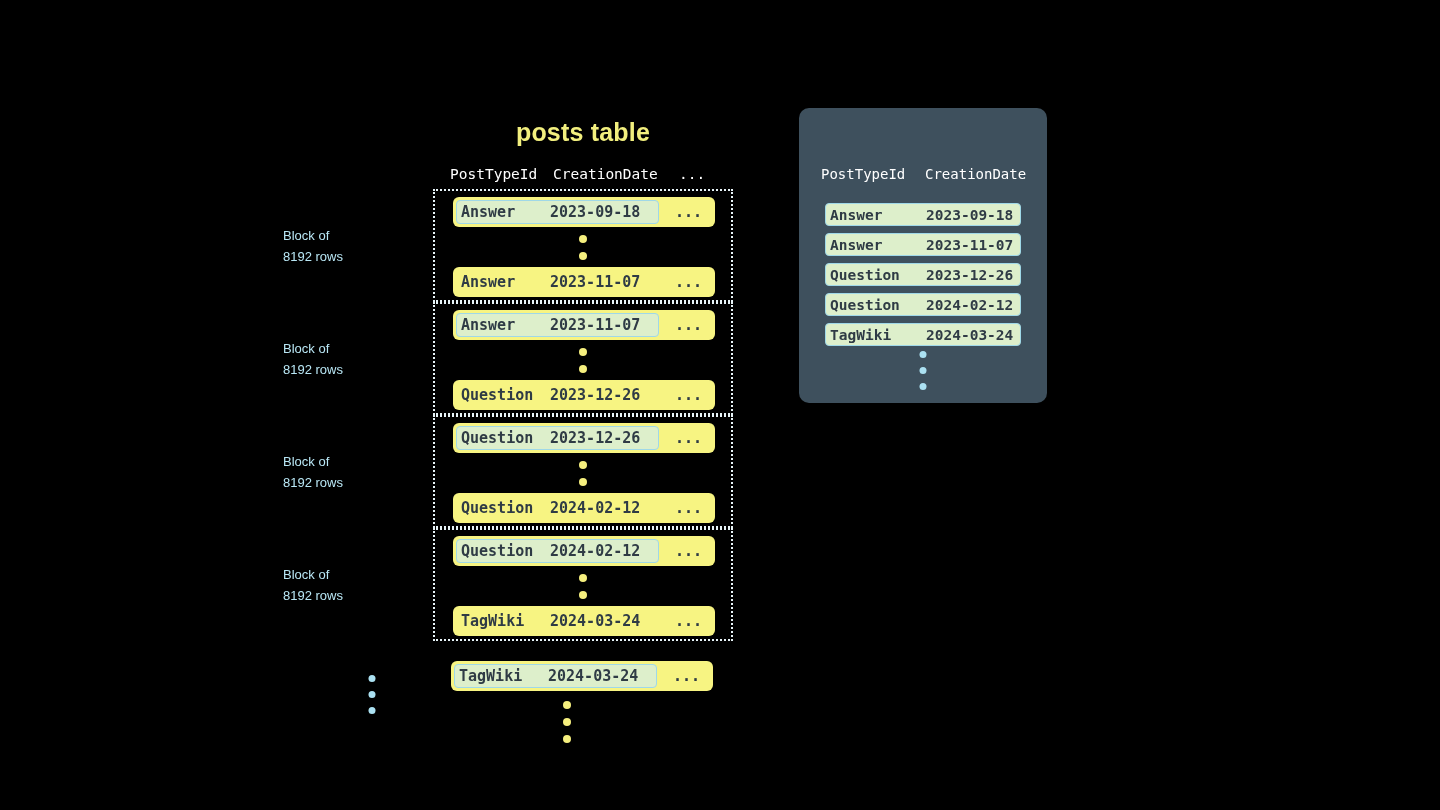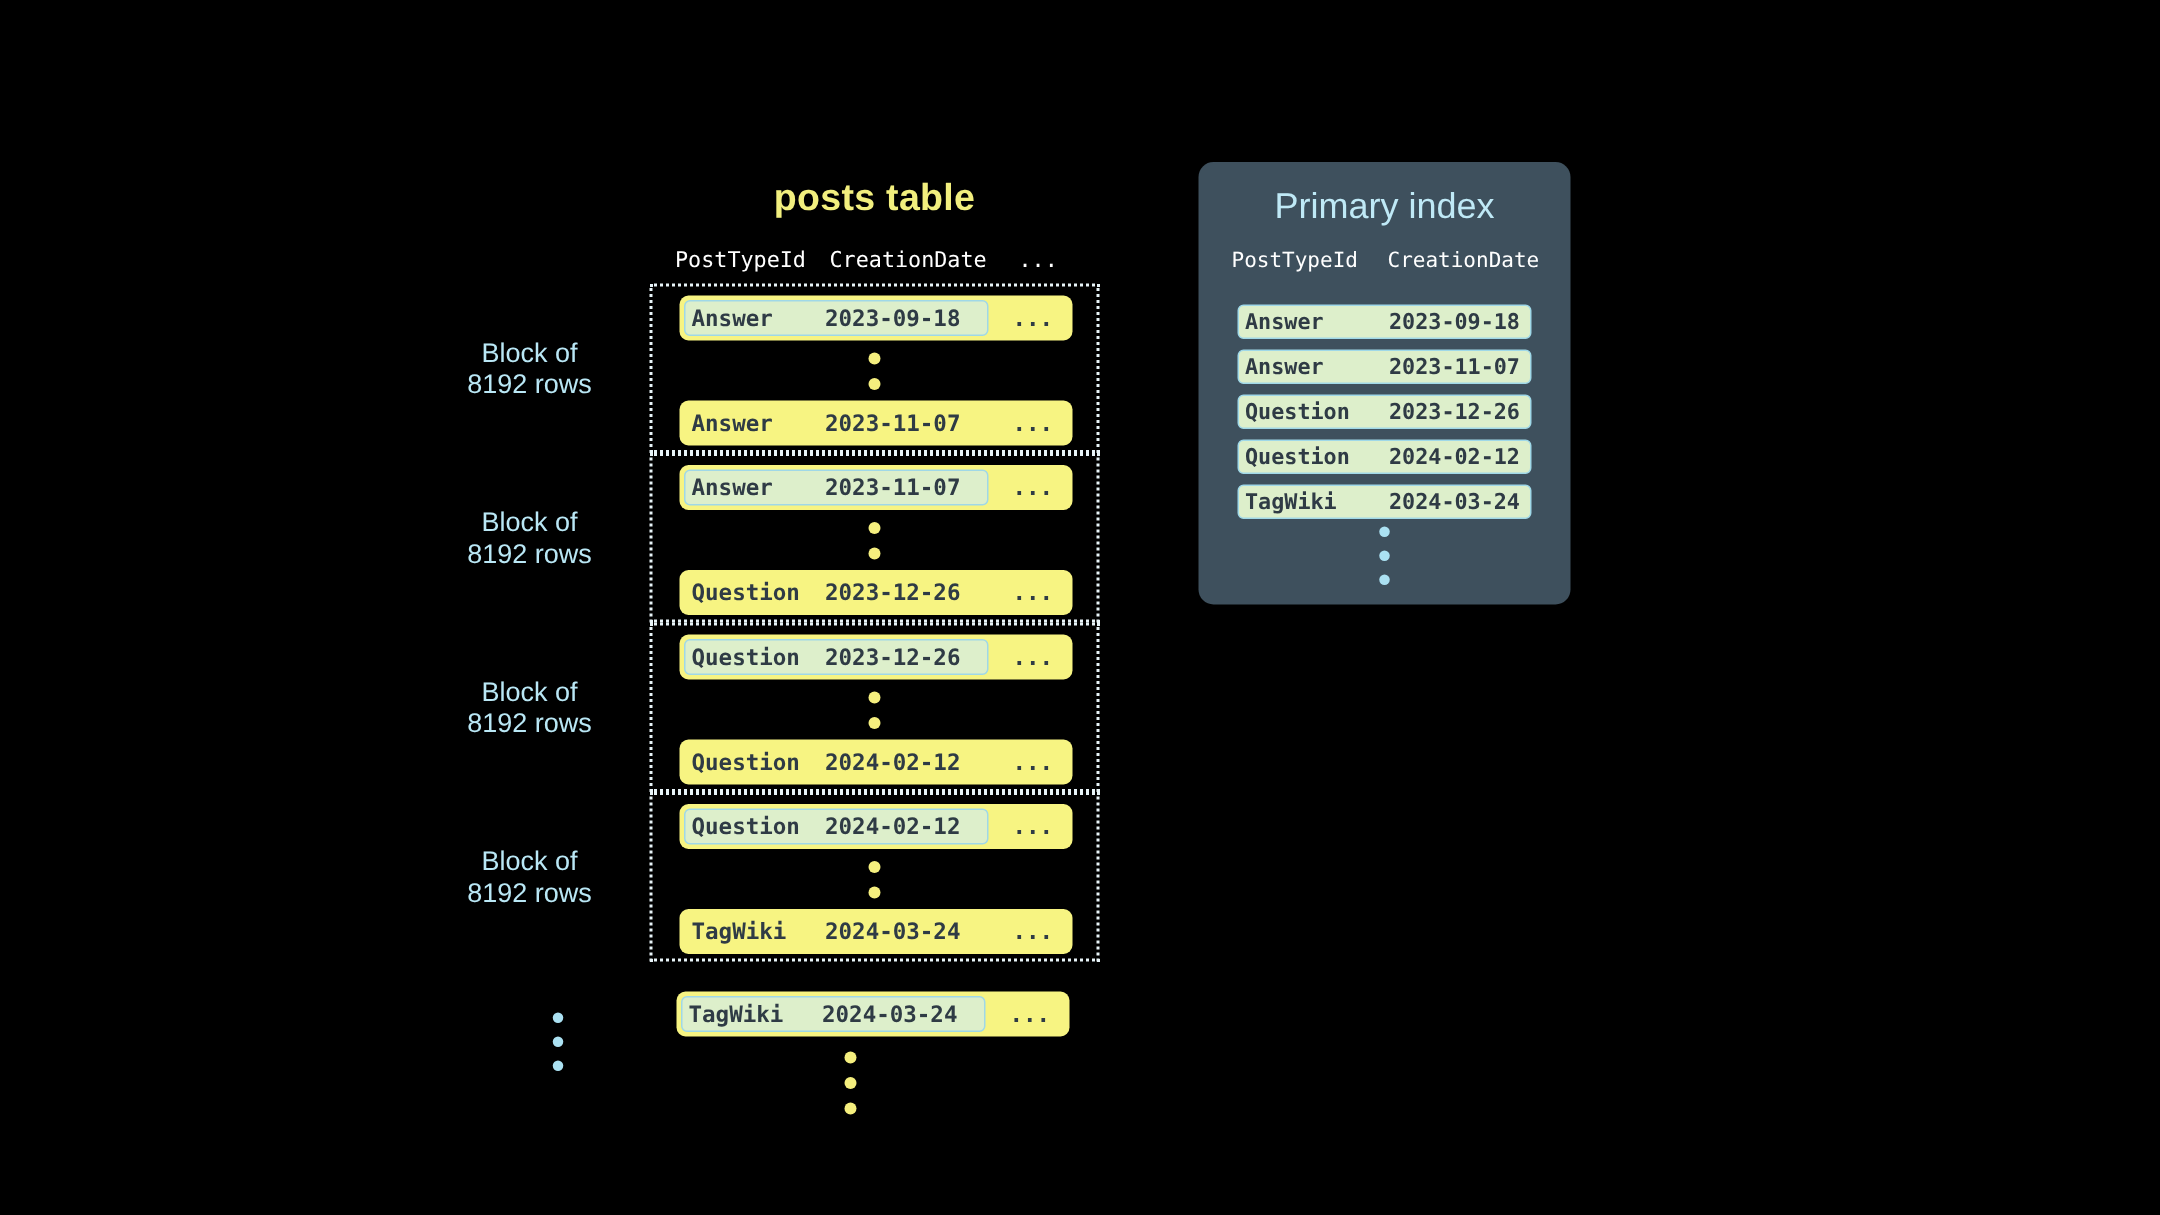--- a/index.html
+++ b/index.html
@@ -61,23 +61,22 @@
     height: 113px;
     margin-bottom: 0px;
   }
 
   .block-label {
     position: absolute;
     right: 308px;
     top: 50%;
     transform: translateY(-50%);
     width: 140px;
-    text-align: center;
     color: #b9e7f5;
-    font-size: 18px;
+    font-size: 13px;
     line-height: 21px;
     font-family: "Liberation Sans", sans-serif;
     white-space: pre-line;
   }
 
   
   .row {
     position: absolute;
     left: 18px;
     width: 262px;
@@ -347,21 +346,20 @@
   <div class="vdots blue left-dots">
     <span class="d"></span>
       <span class="d"></span>
       <span class="d"></span>
   </div>
 
 </div>
 
 <div id="primary-index">
 
-  <div class="index-title">Primary index</div>
 
   <div class="index-headers">
     <span class="ih-type">PostTypeId</span>
     <span class="ih-date">CreationDate</span>
   </div>
 
   <div class="index-rows">
     <div class="index-chip">
       <span class="ic-type">Answer</span>
       <span class="ic-date">2023-09-18</span>

